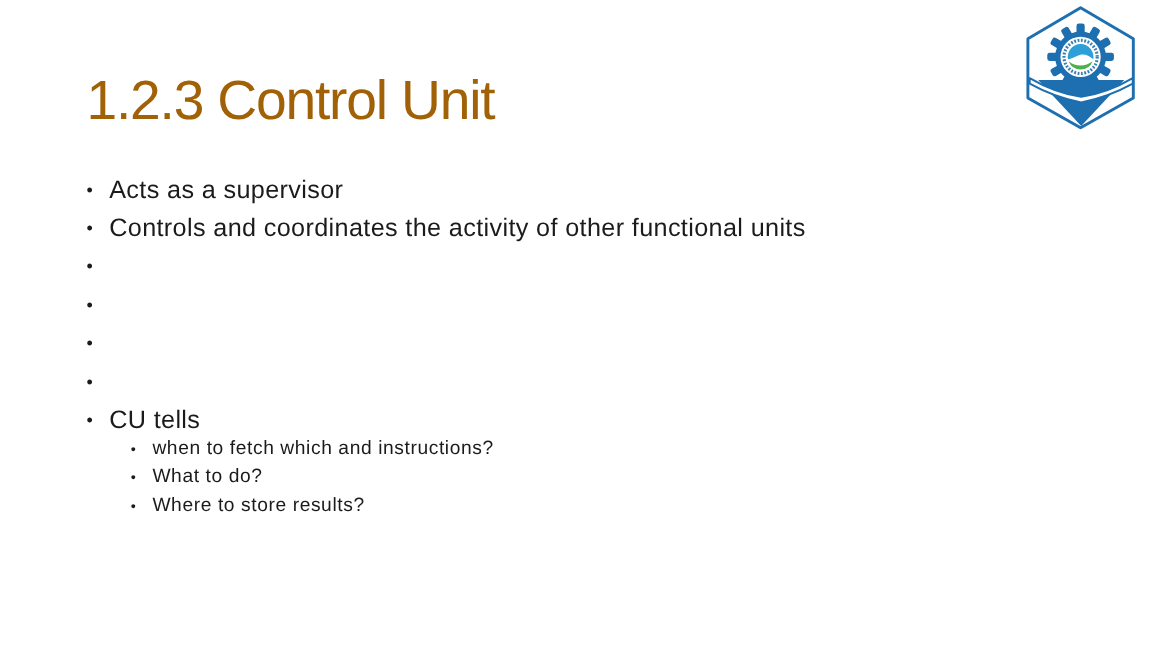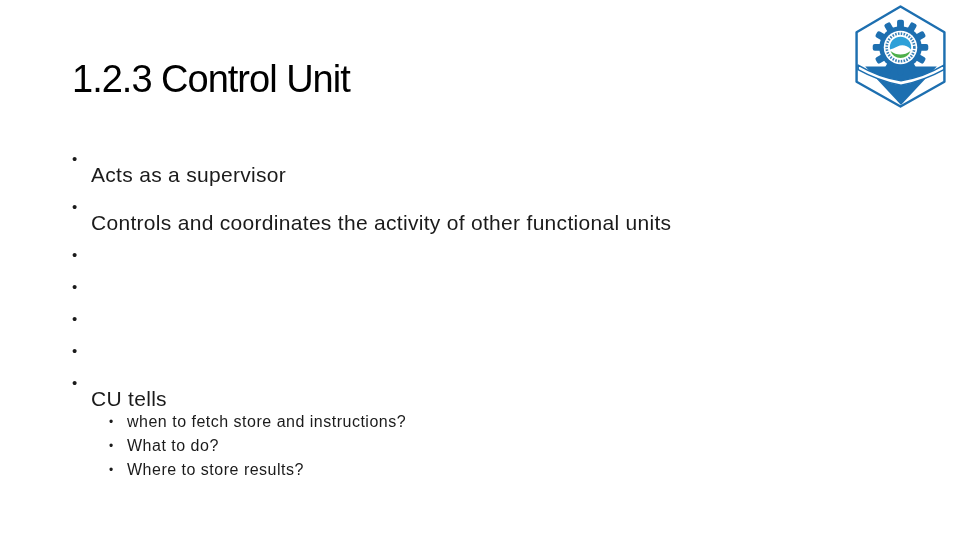--- a/index.html
+++ b/index.html
@@ -6,45 +6,45 @@
   .slide{
     position:relative;
     width:960px;height:540px;
     background:#ffffff;
     overflow:hidden;
     font-family:"Liberation Sans","DejaVu Sans",sans-serif;
   }
   .title{
     position:absolute;
     left:72px;top:58px;
-    font-size:38px;
+    font-size:46px;
     line-height:1.12;
     letter-spacing:-1px;
-    color:#000000;
+    color:#a16207;
     font-weight:400;
     white-space:nowrap;
   }
   .logo{
     position:absolute;
     left:853px;top:5px;
     width:95px;height:103px;
   }
   .bullets{
     position:absolute;
     left:72px;top:148px;
     width:820px;
     color:#1b1b1b;
   }
   .row{display:flex;align-items:flex-start;}
   .row .b{flex:none;text-align:left;color:#1b1b1b;}
   .row .t{white-space:pre-line;}
   .l1{margin-top:10px;font-size:21px;line-height:22px;}
   .l1:first-child{margin-top:0;}
   .l1 .b{width:19px;font-size:15px;line-height:22px;}
-  .l1 .t{letter-spacing:0.3px;margin-top:16px;}
+  .l1 .t{letter-spacing:0.3px;}
   .l2{margin-top:0;font-size:16px;line-height:24px;padding-left:37px;}
   .l2 .b{width:18px;font-size:12px;line-height:24px;}
   .l2 .t{letter-spacing:0.5px;}
 </style>
 </head>
 <body>
 
 <div class="slide">
 
   <div class="title">1.2.3 Control Unit</div>
@@ -108,21 +108,21 @@
       </div>
       <div class="row l1">
         <span class="b">•</span>
       </div>
       <div class="row l1">
         <span class="b">•</span>
         <div class="t">CU tells</div>
       </div>
       <div class="row l2">
         <span class="b">•</span>
-        <div class="t">when to fetch store and instructions?</div>
+        <div class="t">when to fetch which and instructions?</div>
       </div>
       <div class="row l2">
         <span class="b">•</span>
         <div class="t">What to do?</div>
       </div>
       <div class="row l2">
         <span class="b">•</span>
         <div class="t">Where to store results?</div>
       </div>
     </div>

